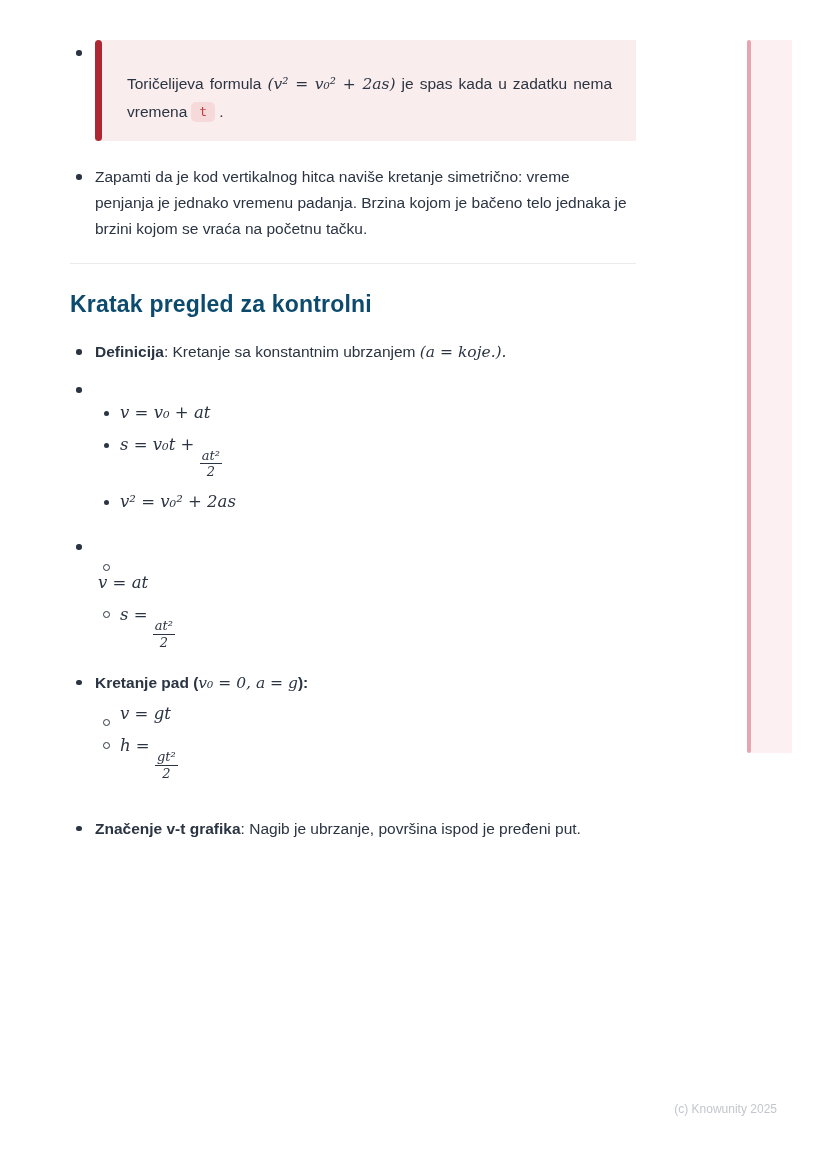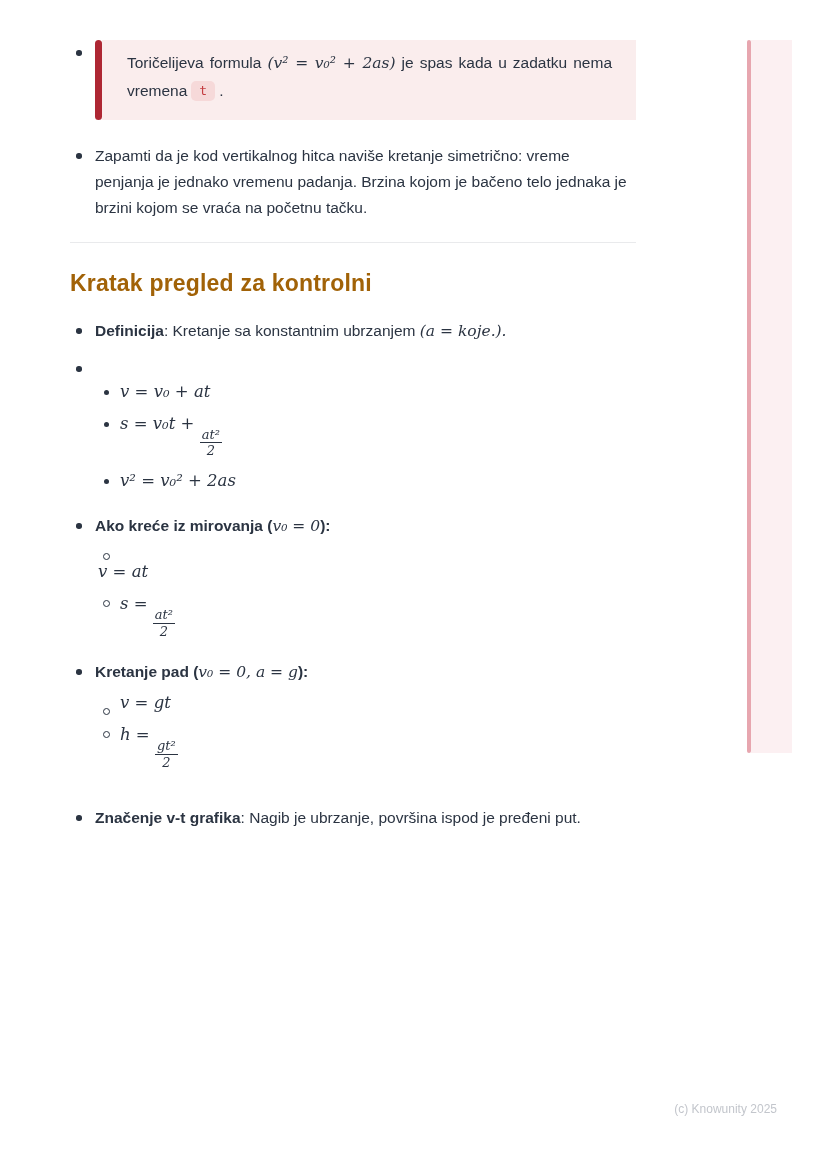--- a/index.html
+++ b/index.html
@@ -40,21 +40,21 @@
   .sub { margin-left: 28px; }
   .sub .marker { width: 22px; }
 
   
   .callout { display: flex; flex: 1; }
   .callout-bar {
     width: 7px; flex: none; border-radius: 4px; background: #ae2733;
   }
   .callout-body {
     flex: 1; background: #faeded;
-    padding: 9px 24px 16px 25px;
+    padding: 30px 24px 16px 25px;
     font-size: 15.5px; line-height: 27px;
     text-align: justify;
   }
   .chip {
     display: inline-block;
     background: #f6d9d9; color: #c43d41;
     font-family: "DejaVu Sans Mono", monospace;
     font-size: 13px; line-height: 18px;
     padding: 1px 8px; border-radius: 5px;
     margin: 0 4px 0 4px; vertical-align: 1px;
@@ -71,21 +71,21 @@
 
   .divider {
     border: none; border-top: 1px solid #e9eaec;
     margin: 21px 0 0 0; width: 566px;
   }
 
   .heading {
     margin: 27px 0 0 0;
     font-size: 23px; line-height: 26px;
     font-weight: bold;
-    color: #a16207;
+    color: #0c4a6e;
     letter-spacing: 0.2px;
   }
 
   .b { font-weight: bold; }
   .item-text { font-size: 15.5px; line-height: 25px; }
 
   .formula {
     font-family: "DejaVu Serif", serif;
     font-style: italic;
     font-size: 16.5px; line-height: 24px;
@@ -193,23 +193,20 @@
     <div class="marker">
         <span class="sdot"></span>
       </div>
     <div class="formula">v² = v₀² + 2as</div>
   </div>
 
   <div class="li row-mir">
     <div class="marker">
         <span class="dot"></span>
       </div>
-    <div class="item-text">
-      <span class="b">Ako kreće iz mirovanja (</span><span class="math">v₀ = 0</span><span class="b">):</span>
-    </div>
   </div>
 
   <div class="li sub row-m1">
     <div class="marker">
         <span class="odot"></span>
       </div>
     <div class="formula">v = at</div>
   </div>
 
   <div class="li sub row-m2">

